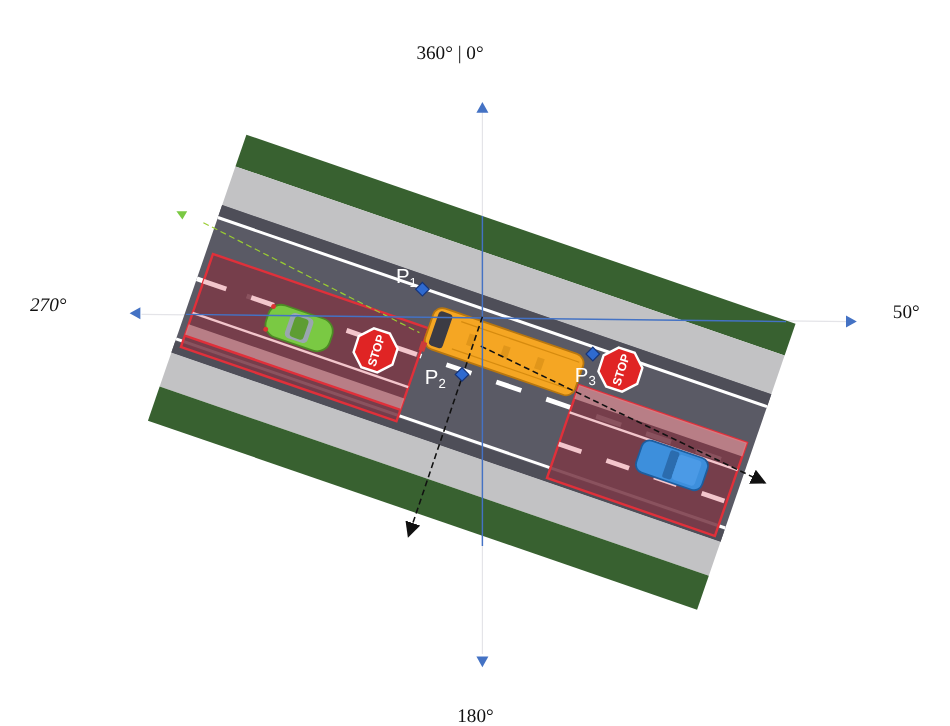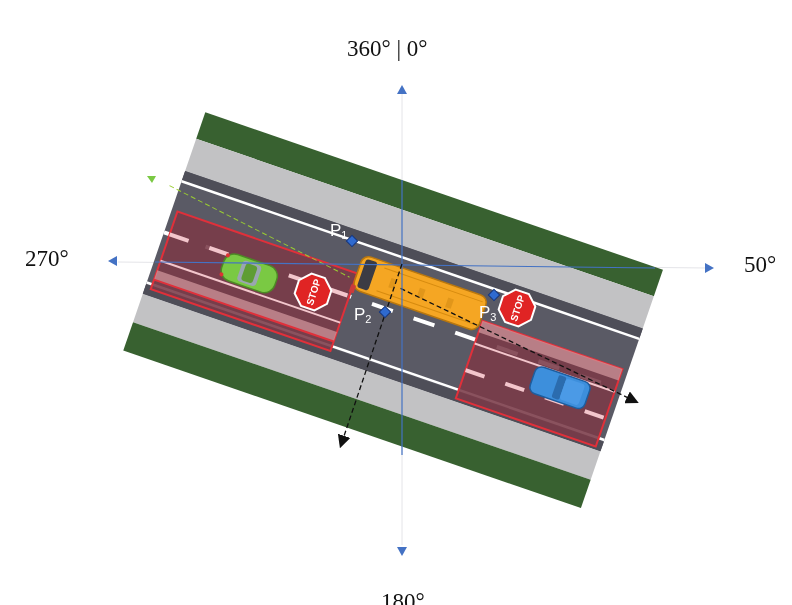--- a/index.html
+++ b/index.html
@@ -1,18 +1,18 @@
 <!DOCTYPE html>
 <html><head>
 <meta charset="utf-8">
 <style>
   html, body { margin:0; padding:0; background:#ffffff; }
   body { width:792px; height:605px; position:relative; overflow:hidden; font-family:"Liberation Serif", "DejaVu Serif", serif; }
   .canvas { position:absolute; left:0; top:0; width:792px; height:605px; }
-  .dir-label { position:absolute; font-family:"Liberation Serif", "DejaVu Serif", serif; font-size:23px; color:#111; white-space:nowrap; }
+  .dir-label { position:absolute; font-family:"Liberation Serif", "DejaVu Serif", serif; font-size:16px; color:#111; white-space:nowrap; }
   .p-label { font-family:"Liberation Sans", "DejaVu Sans", sans-serif; fill:#ffffff; }
 </style>
 </head>
 <body>
 
 <div class="canvas">
   <svg width="792" height="605" viewBox="0 0 792 605" xmlns="http://www.w3.org/2000/svg">
     <defs>
       <marker id="arrowBlack" markerWidth="10" markerHeight="10" refX="5" refY="5" orient="auto">
         <path d="M0,0 L10,5 L0,10 Z" fill="#111"></path>
@@ -119,14 +119,14 @@
     <polygon points="402,556 397,547 407,547" fill="#4472c4"></polygon>
     <polygon points="108,261 117,256 117,266" fill="#4472c4"></polygon>
     <polygon points="714,268 705,263 705,273" fill="#4472c4"></polygon>
 
     <polygon points="147,176 156,176 152,183" fill="#7ac943"></polygon>
   </svg>
 
   <div class="dir-label" style="left:347px; top:36px;">360° | 0°</div>
   <div class="dir-label" style="left:744px; top:252px;">50°</div>
   <div class="dir-label" style="left:381px; top:589px;">180°</div>
-  <div class="dir-label" style="left:25px; top:246px;">270°</div>
+  <div class="dir-label" style="left:25px; top:246px;font-style:italic;">270°</div>
 </div>
 
 </body></html>

